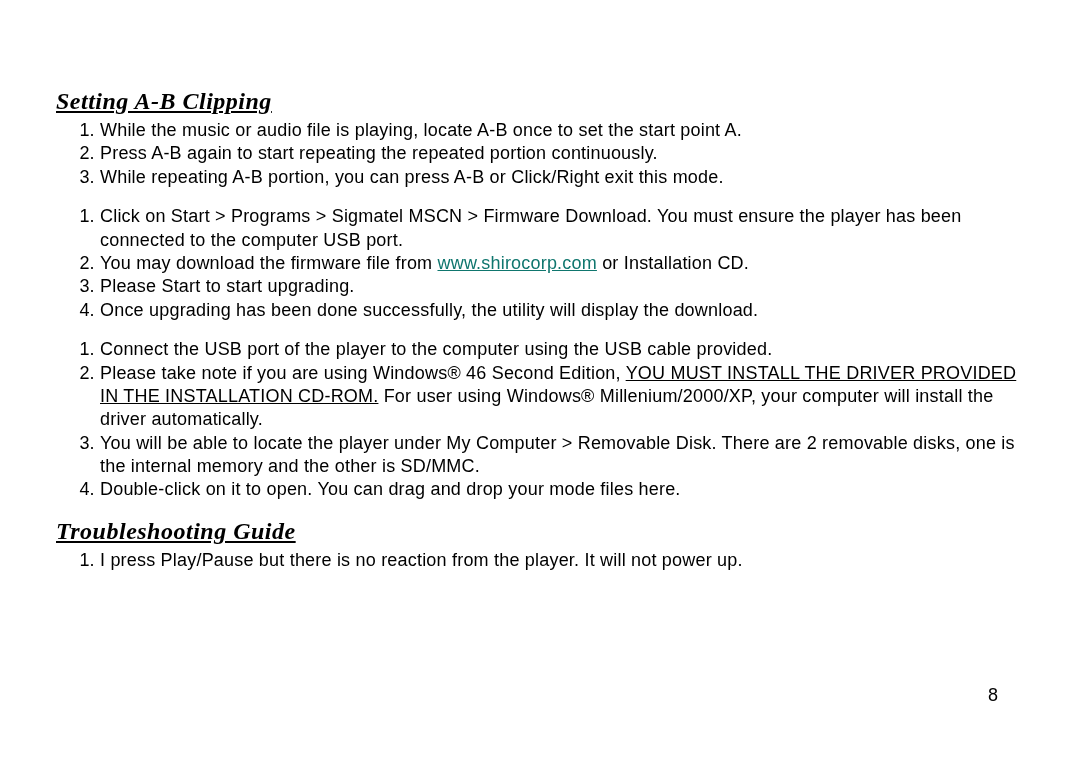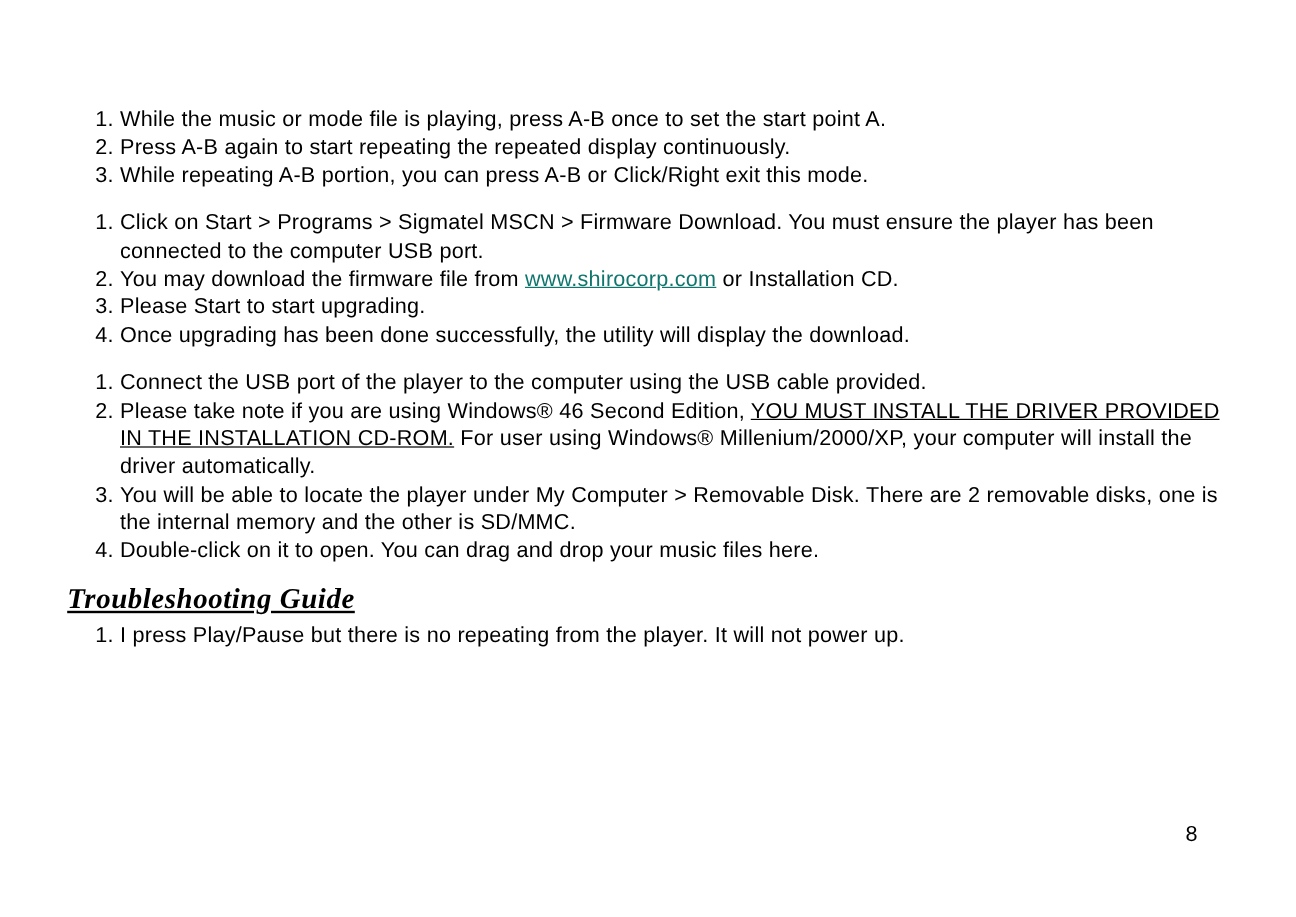--- a/index.html
+++ b/index.html
@@ -49,23 +49,24 @@
       position: absolute;
       bottom: 58px;
       right: 82px;
       font-size: 18px;
     }
   </style>
 </head>
 <body>
 
 <div class="section">
+  <div class="section-heading">Setting A-B Clipping</div>
   <ol>
-    <li>While the music or mode file is playing, press A-B once to set the start point A.</li>
-    <li>Press A-B again to start repeating the repeated display continuously.</li>
+    <li>While the music or audio file is playing, locate A-B once to set the start point A.</li>
+    <li>Press A-B again to start repeating the repeated portion continuously.</li>
     <li>While repeating A-B portion, you can press A-B or Click/Right exit this mode.</li>
   </ol>
 </div>
 
 <div class="section">
   <ol>
     <li>Click on Start &gt; Programs &gt; Sigmatel MSCN &gt; Firmware Download. You must ensure the player has been connected to the computer USB port.</li>
     <li>
       <span>You may download the firmware file from </span><a class="link">www.shirocorp.com</a><span> or Installation CD.</span>
     </li>
@@ -74,24 +75,24 @@
   </ol>
 </div>
 
 <div class="section">
   <ol>
     <li>Connect the USB port of the player to the computer using the USB cable provided.</li>
     <li>
       <span>Please take note if you are using Windows® 46 Second Edition, </span><span class="underline">YOU MUST INSTALL THE DRIVER PROVIDED IN THE INSTALLATION CD-ROM.</span><span> For user using Windows® Millenium/2000/XP, your computer will install the driver automatically.</span>
     </li>
     <li>You will be able to locate the player under My Computer &gt; Removable Disk. There are 2 removable disks, one is the internal memory and the other is SD/MMC.</li>
-    <li>Double-click on it to open. You can drag and drop your music files here.</li>
+    <li>Double-click on it to open. You can drag and drop your mode files here.</li>
   </ol>
 </div>
 
 <div class="section">
   <div class="section-heading">Troubleshooting Guide</div>
   <ol>
-    <li>I press Play/Pause but there is no repeating from the player. It will not power up.</li>
+    <li>I press Play/Pause but there is no reaction from the player. It will not power up.</li>
   </ol>
 </div>
 
 <div class="page-number">8</div>
 
 </body></html>

